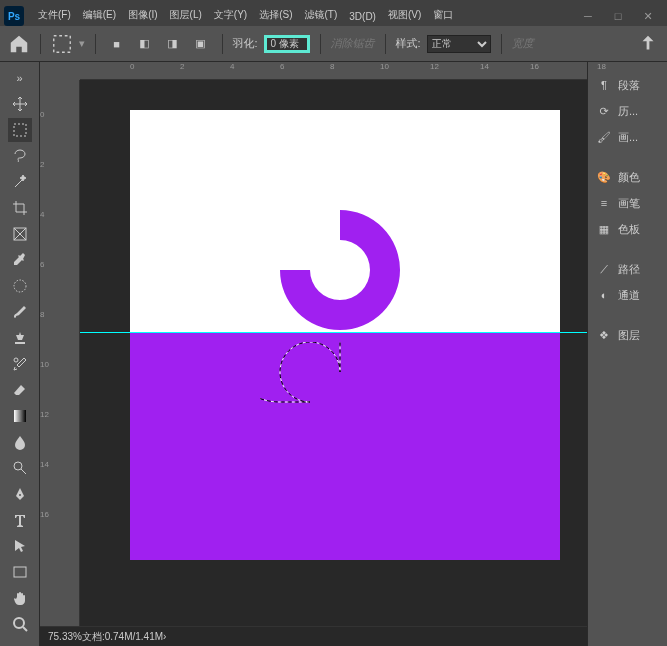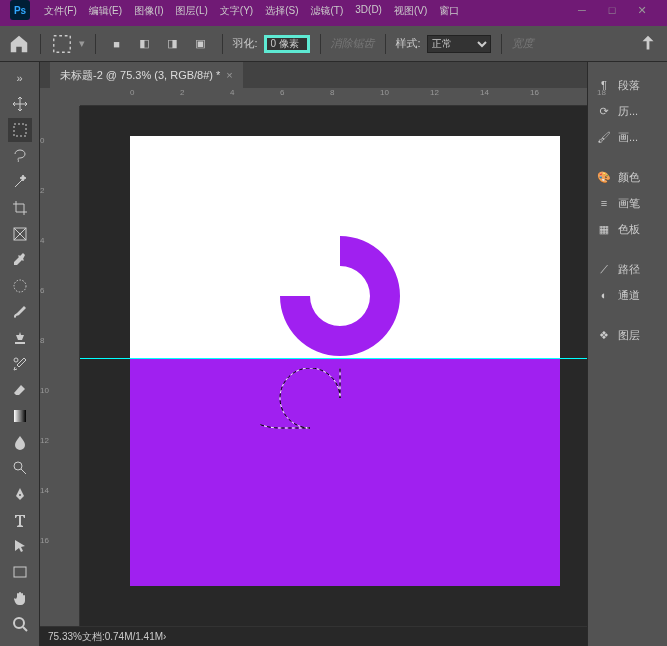--- a/index.html
+++ b/index.html
@@ -1,17 +1,17 @@
 <!DOCTYPE html>
 <html><head>
 <meta charset="utf-8">
 <style>
 * { margin: 0; padding: 0; box-sizing: border-box; font-family: "Microsoft YaHei", sans-serif; }
 body { background: #535353; width: 667px; height: 646px; overflow: hidden; color: #ccc; font-size: 11px; }
-.titlebar { height: 26px; background: #701a75; display: flex; align-items: flex-start; padding: 0 10px; }
+.titlebar { height: 26px; background: #404040; display: flex; align-items: flex-end; padding: 0 4px; }
 .ps-logo { width: 20px; height: 20px; background: #001e36; color: #31a8ff; display: flex; align-items: center; justify-content: center; font-weight: bold; font-size: 10px; border-radius: 3px; margin-right: 8px; }
 .menu-item { padding: 4px 6px; cursor: pointer; color: #ccc; font-size: 10px; }
 .win-controls { margin-left: auto; display: flex; }
 .win-btn { width: 30px; height: 20px; display: flex; align-items: center; justify-content: center; cursor: pointer; color: #999; }
 .options-bar { height: 36px; background: #535353; border-bottom: 1px solid #2a2a2a; display: flex; align-items: center; padding: 0 8px; gap: 6px; }
 .opt-icon { width: 22px; height: 22px; display: flex; align-items: center; justify-content: center; color: #ccc; cursor: pointer; }
 .opt-sep { width: 1px; height: 20px; background: #333; margin: 0 4px; }
 .opt-label { font-size: 11px; color: #ccc; }
 .opt-input { width: 46px; height: 18px; background: #333; border: 3px solid #5eead4; color: #ccc; font-size: 10px; padding: 0 4px; }
 .opt-select { width: 64px; height: 18px; background: #333; border: 1px solid #222; color: #ccc; font-size: 10px; }
@@ -214,27 +214,20 @@
       </div>
     <div class="tool-btn">
         <svg viewBox="0 0 16 16" stroke="currentColor" fill="none" stroke-width="2">
           <circle cx="7" cy="7" r="5"></circle>
           <path d="M11 11l4 4"></path>
         </svg>
       </div>
   </div>
 
   <div class="canvas-area">
-    <div class="tab-bar">
-      <div style="width:10px"></div>
-      <div class="doc-tab">
-        <span>未标题-2 @ 75.3% (3, RGB/8#) *</span>
-        <span class="close-x">×</span>
-      </div>
-    </div>
     <div class="ruler-row">
       <div class="ruler-corner"></div>
       <div class="ruler-h" style="flex:1">
         <span class="ruler-tick-h" style="left:50px">0</span>
         <span class="ruler-tick-h" style="left:100px">2</span>
         <span class="ruler-tick-h" style="left:150px">4</span>
         <span class="ruler-tick-h" style="left:200px">6</span>
         <span class="ruler-tick-h" style="left:250px">8</span>
         <span class="ruler-tick-h" style="left:300px">10</span>
         <span class="ruler-tick-h" style="left:350px">12</span>

